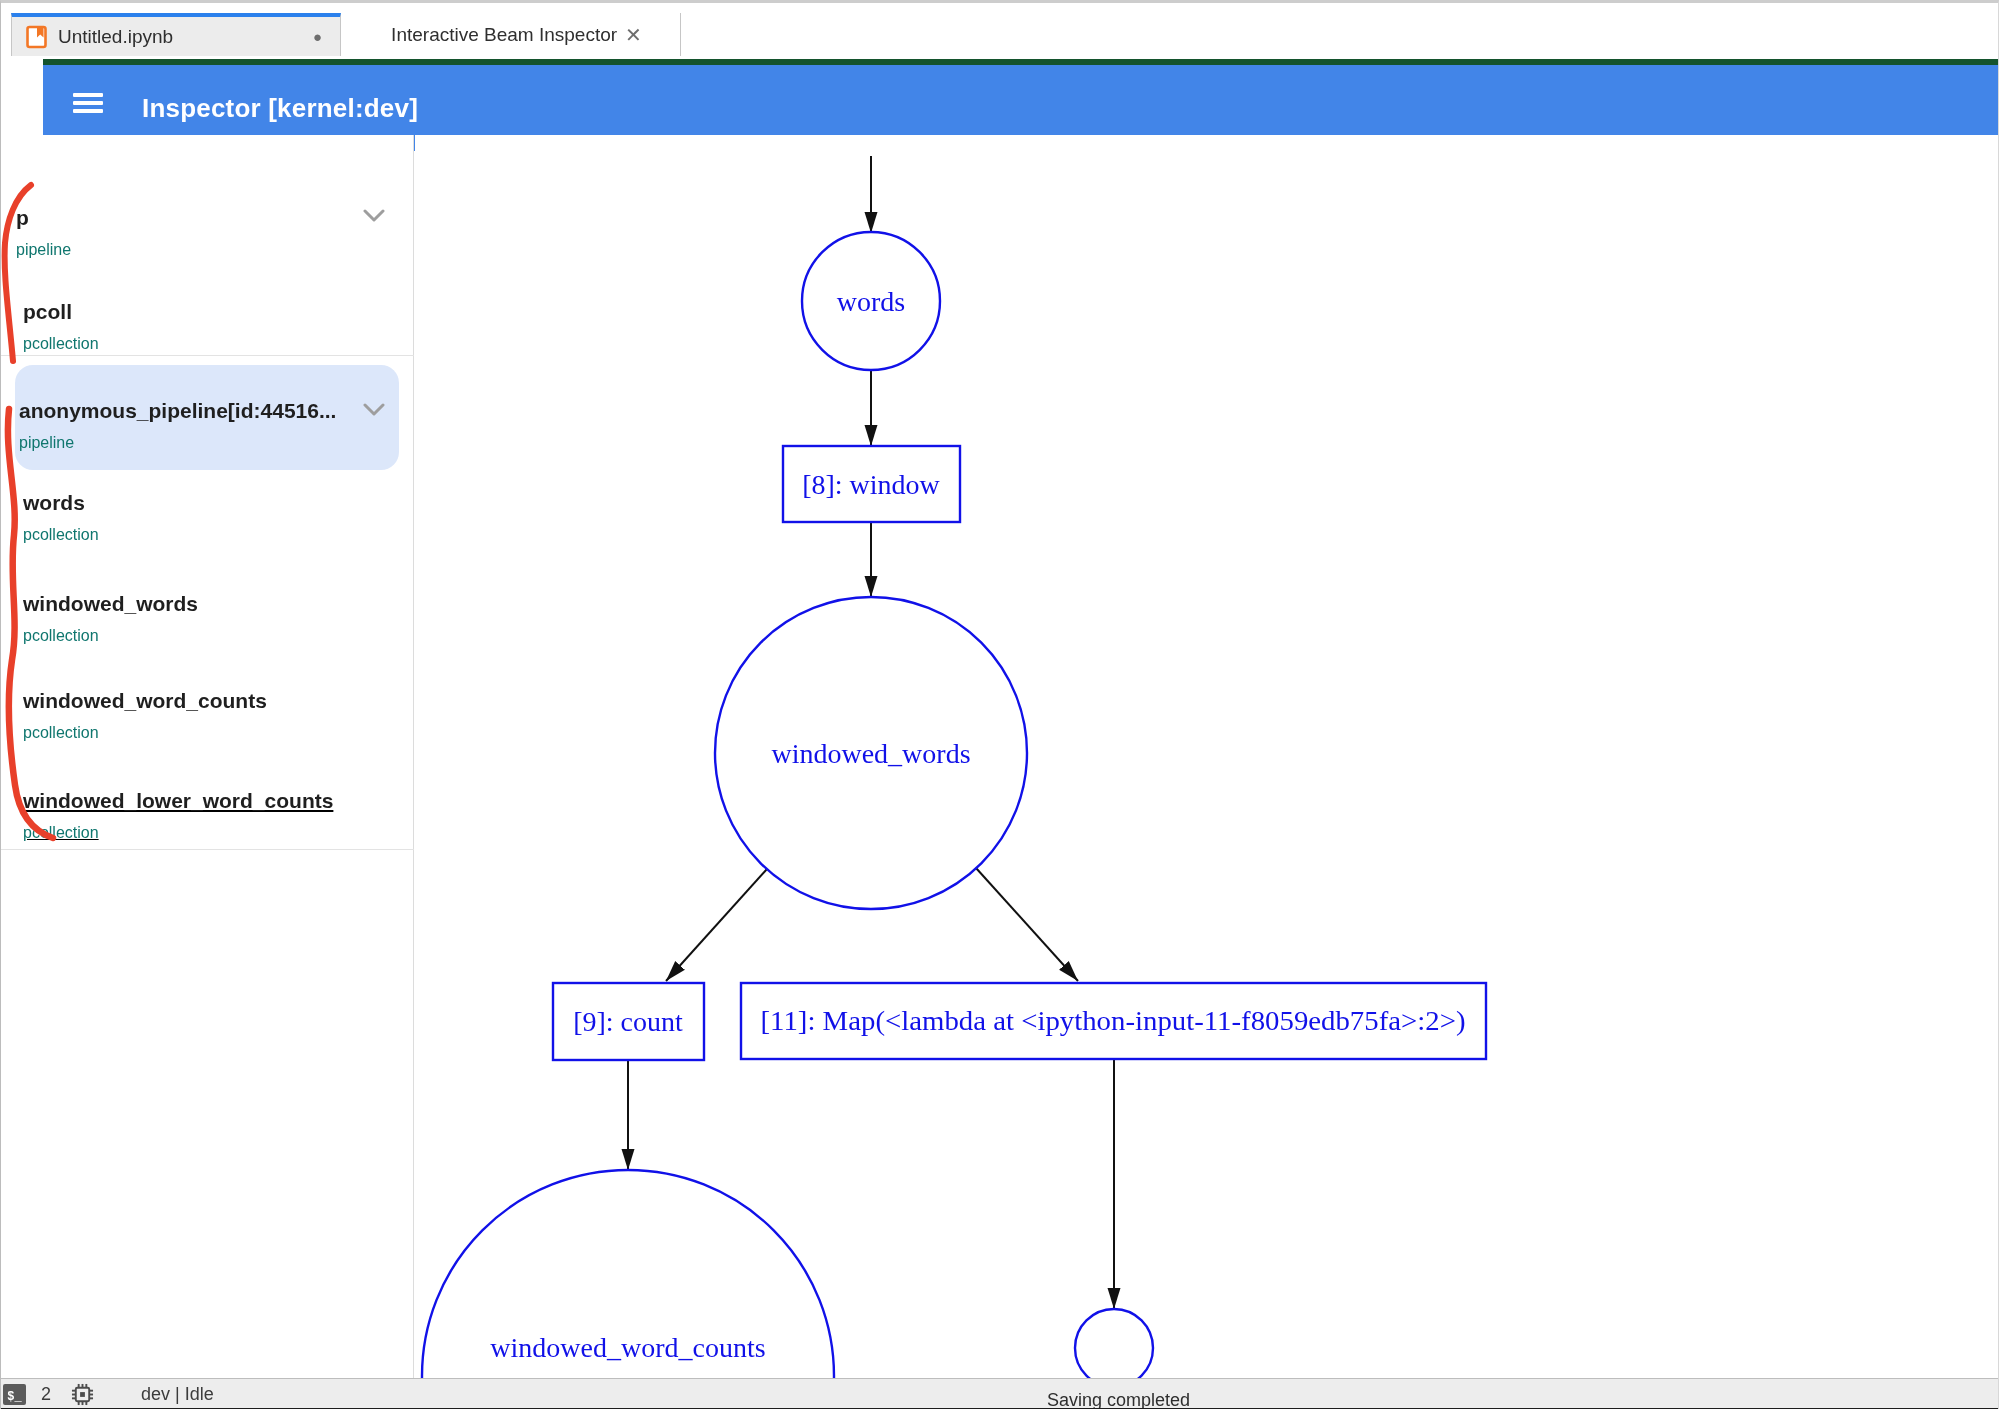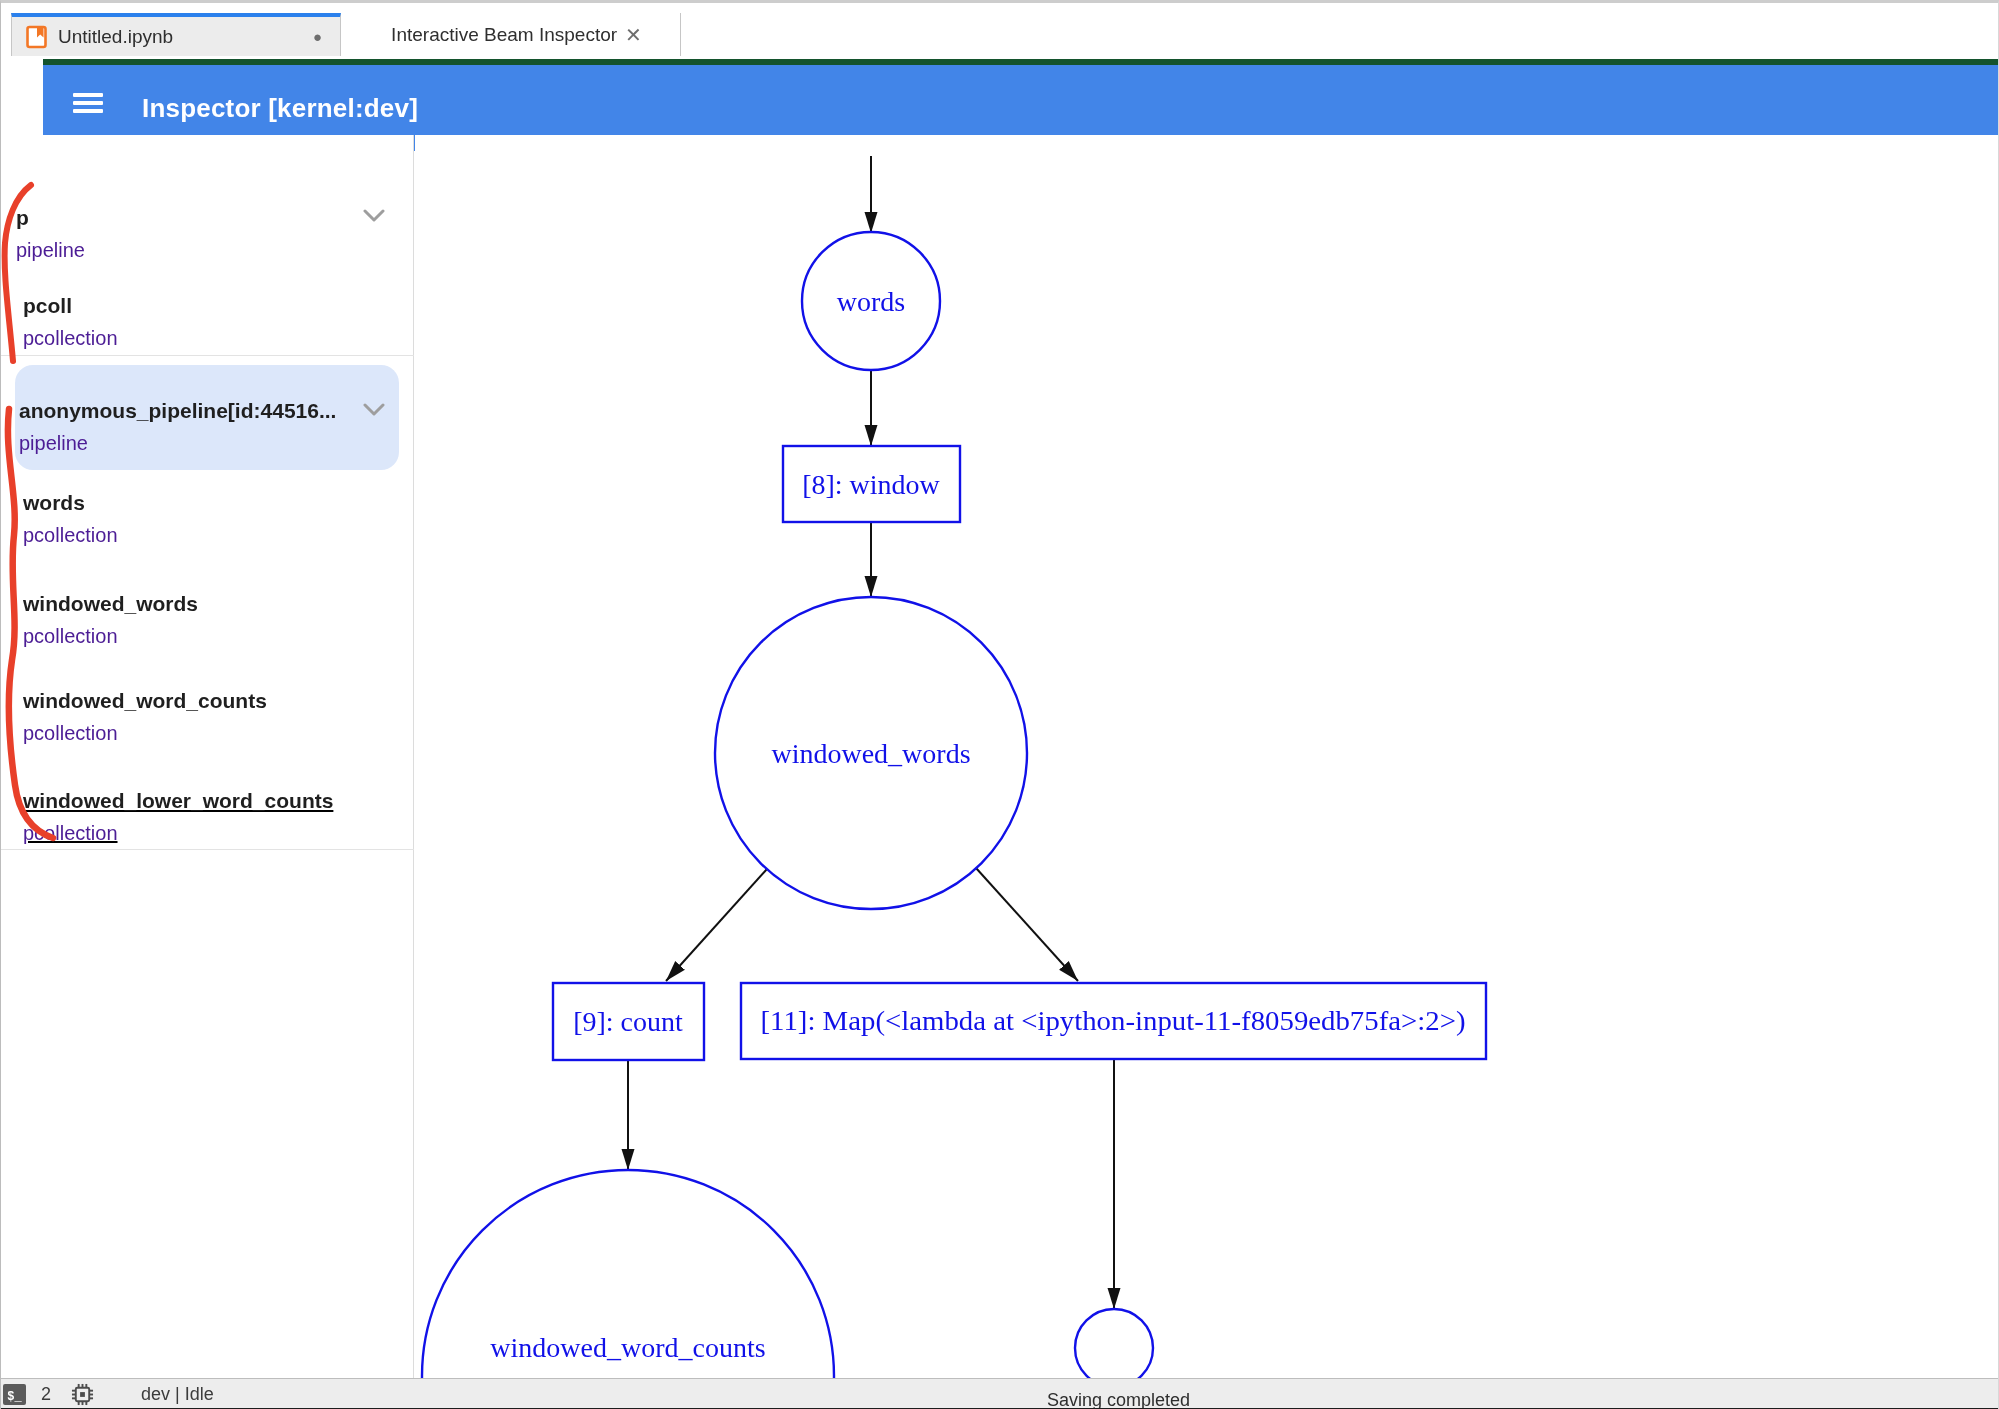--- a/index.html
+++ b/index.html
@@ -20,21 +20,21 @@
   .close-x{margin-left:8px;font-size:20px;color:#6e6e6e;line-height:1;}
   
   .hdr{position:absolute;left:0;top:56px;width:100%;height:92px;background:#4285e8;border-top:6px solid #14532d;box-sizing:border-box;margin-left:42px;}
   .menu-icon{position:absolute;left:30px;top:28px;width:30px;height:20px;cursor:pointer;}
   .menu-icon span{display:block;height:4px;background:#fff;border-radius:1px;margin-bottom:4px;}
   .hdr-title{position:absolute;left:99px;top:0;height:100%;display:flex;align-items:center;color:#fff;font-size:26px;font-weight:bold;letter-spacing:.2px;}
   
   .sidebar{position:absolute;left:0;top:132px;width:413px;height:1243px;background:#fff;border-right:1px solid #dcdcdc;box-sizing:border-box;}
   .sb-item{position:absolute;cursor:pointer;}
   .sb-title{font-size:21px;font-weight:bold;color:#1f1f1f;line-height:26px;white-space:nowrap;}
-  .sb-sub{font-size:20px;color:#4c1d95;line-height:26px;margin-top:6px;}
+  .sb-sub{font-size:16px;color:#0f766e;line-height:26px;margin-top:6px;}
   .sb-item--selected{left:14px !important;width:384px;background:#dce7fa;border-radius:18px;padding:33px 15px 14px 4px;box-sizing:border-box;}
   .sb-item--selected .sb-title{max-width:330px;overflow:hidden;}
   .sb-divider{position:absolute;left:0;width:413px;height:0;border-top:1px solid #e3e3e3;}
   .chev{position:absolute;right:28px;width:22px;height:14px;cursor:pointer;}
   .sb-annot{position:absolute;left:0;top:0;width:140px;height:880px;pointer-events:none;}
   
   .main{position:absolute;left:414px;top:132px;width:1585px;height:1243px;background:#fff;overflow:hidden;}
   .gnode-label{font-family:"Liberation Serif",serif;font-size:28px;fill:#1111e8;}
   
   .statusbar{position:absolute;left:0;top:1375px;width:100%;height:34px;background:#ededed;border-top:1px solid #bdbdbd;box-sizing:border-box;}
@@ -80,21 +80,21 @@
   <div class="sidebar">
 
     <div class="sb-item" style="left:15px;top:70px;">
       <div class="sb-title">p</div>
       <div class="sb-sub">pipeline</div>
     </div>
     <svg class="chev" style="top:74px;" viewBox="0 0 22 14">
       <polyline points="2,2 11,11 20,2" fill="none" stroke="#9e9e9e" stroke-width="3" stroke-linecap="round" stroke-linejoin="round"></polyline>
     </svg>
 
-    <div class="sb-item" style="left:22px;top:158px;">
+    <div class="sb-item" style="left:22px;top:164px;">
       <div class="sb-title">pcoll</div>
       <div class="sb-sub">pcollection</div>
     </div>
 
     <div class="sb-divider" style="top:220px;"></div>
 
     <div class="sb-item sb-item--selected" style="top:230px;">
       <div class="sb-title">anonymous_pipeline[id:44516...</div>
       <div class="sb-sub">pipeline</div>
     </div>

